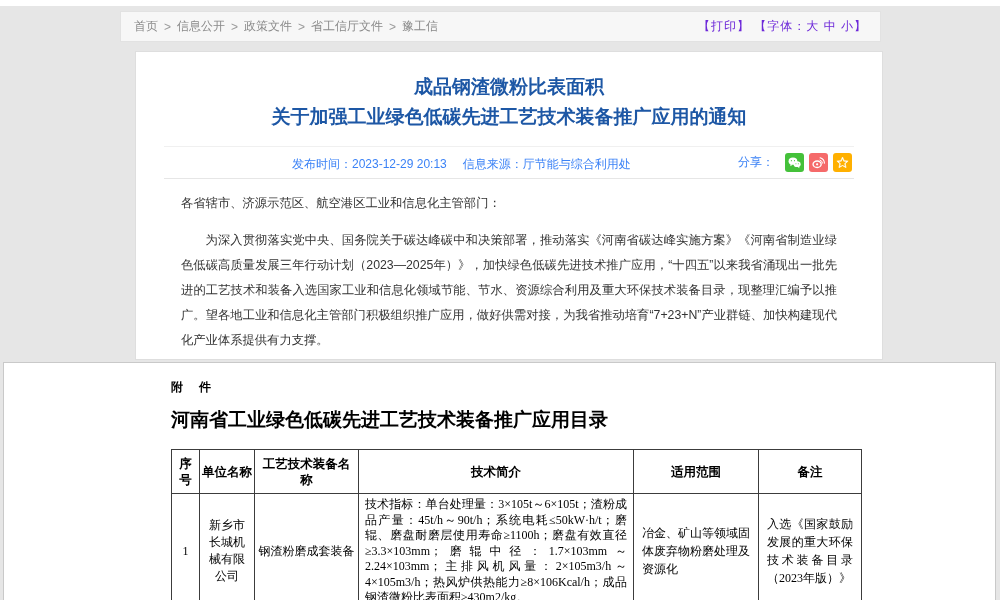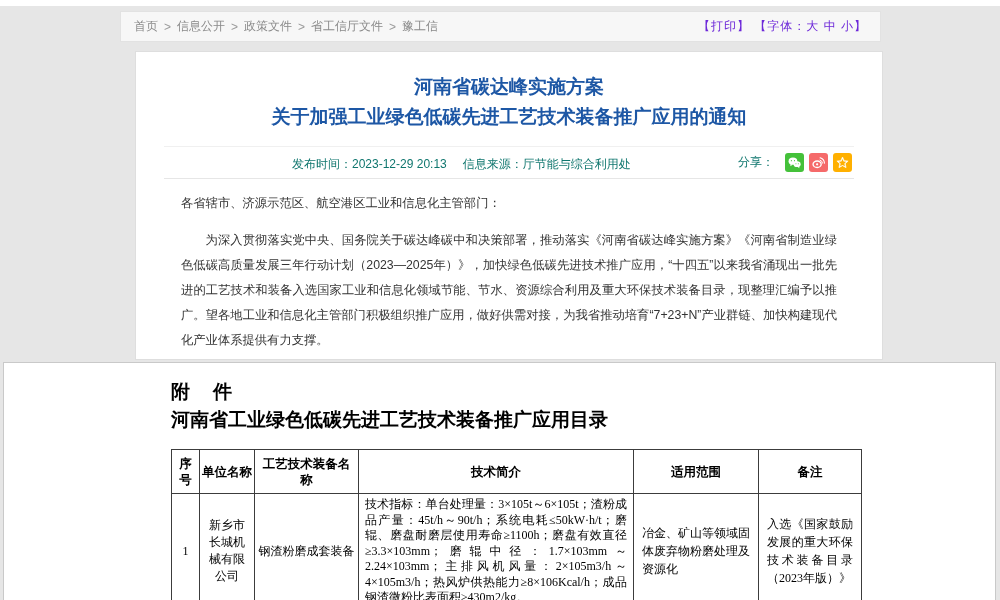--- a/index.html
+++ b/index.html
@@ -30,21 +30,21 @@
     position:absolute; left:135px; top:51px; width:748px; height:309px;
     background:#ffffff; border:1px solid #dedede; overflow:hidden;
   }
   .doc-title {
     text-align:center; color:#1d57a5; font-weight:bold; font-size:19px; line-height:30px;
   }
   .doc-title.first { margin-top:20px; }
   .doc-meta {
     position:relative; margin:14px 28px 0 28px; height:33px;
     border-top:1px solid #f0f0f0; border-bottom:1px solid #e6e6e6;
-    font-size:12px; color:#0f766e;
+    font-size:12px; color:#3b82f6;
   }
   .meta-text { position:absolute; left:128px; top:9px; white-space:nowrap; }
   .meta-gap { display:inline-block; width:16px; }
   .share { position:absolute; right:2px; top:6px; display:flex; align-items:center; }
   .share-label { margin-right:6px; }
   .share-icon {
     width:19px; height:19px; border-radius:3px; margin-left:5px;
     display:inline-flex; align-items:center; justify-content:center; cursor:pointer;
   }
   .share-icon svg { display:block; }
@@ -61,21 +61,21 @@
     color:#15803d; font-weight:bold; font-size:13px; cursor:pointer;
   }
   .doc-date { text-align:right; margin-top:5px; padding-right:22px; line-height:16px; color:#333; }
 
   
   .attach-panel {
     position:absolute; left:3px; top:362px; width:993px; height:238px;
     background:#ffffff; border:1px solid #c9c9c9; border-bottom:none; overflow:hidden;
     font-family:"Liberation Serif","DejaVu Serif",serif; color:#000;
   }
-  .attach-heading { position:absolute; left:167px; top:16px; font-size:19px; font-weight:600; letter-spacing:2px; }
+  .attach-heading { position:absolute; left:167px; top:16px; font-size:12px; font-weight:600; letter-spacing:2px; }
   .attach-title { position:absolute; left:167px; top:44px; width:690px; font-size:19px; font-weight:bold; }
 
   .cat-table {
     position:absolute; left:167px; top:86px; width:690px;
     border-collapse:collapse; table-layout:fixed;
   }
   .cat-table th, .cat-table td { border:1px solid #3c3c3c; vertical-align:middle; }
   .cat-table th { font-size:12.5px; font-weight:bold; height:44px; padding:2px; text-align:center; line-height:16px; }
   .cat-table td { font-size:12px; }
   td.c  { text-align:center; padding:2px 8px; line-height:17px; }
@@ -99,21 +99,21 @@
   <span class="sep">&gt;</span>
   <span class="crumb">豫工信</span>
 
   <span class="toolbar">
     <span>【打印】</span>
     <span><span>【字体：</span><span>大 中 小</span><span>】</span></span>
   </span>
 </div>
 
 <div class="doc-box">
-  <div class="doc-title first">河南省碳达峰实施方案</div>
+  <div class="doc-title first">成品钢渣微粉比表面积</div>
   <div class="doc-title">关于加强工业绿色低碳先进工艺技术装备推广应用的通知</div>
 
   <div class="doc-meta">
     <span class="meta-text">
       <span>发布时间：</span><span>2023-12-29 20:13</span><span class="meta-gap"></span><span>信息来源：</span><span>厅节能与综合利用处</span>
     </span>
     <span class="share">
       <span class="share-label">分享：</span>
       <span class="share-icon ic-wechat">
         <svg width="15" height="15" viewBox="0 0 24 24">

